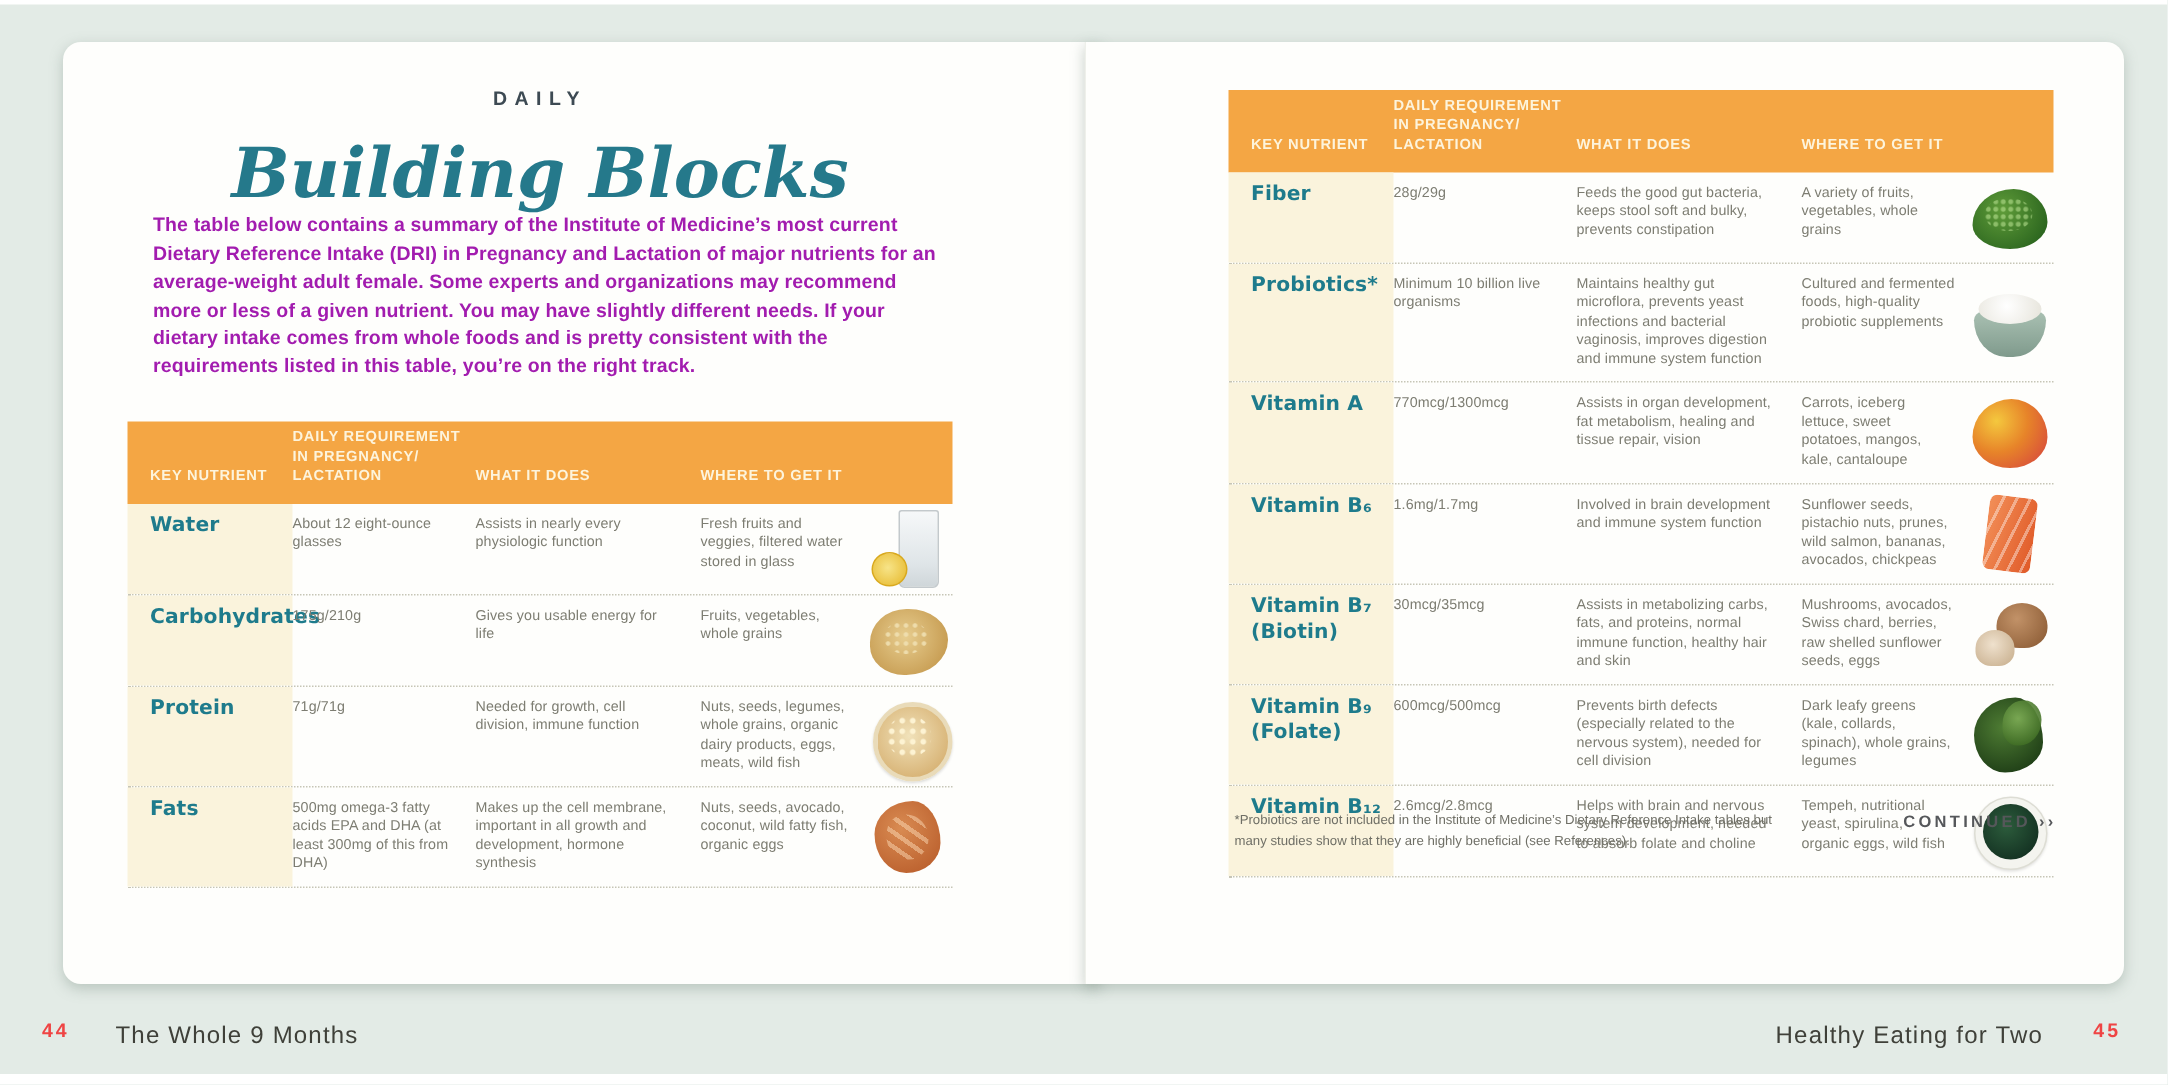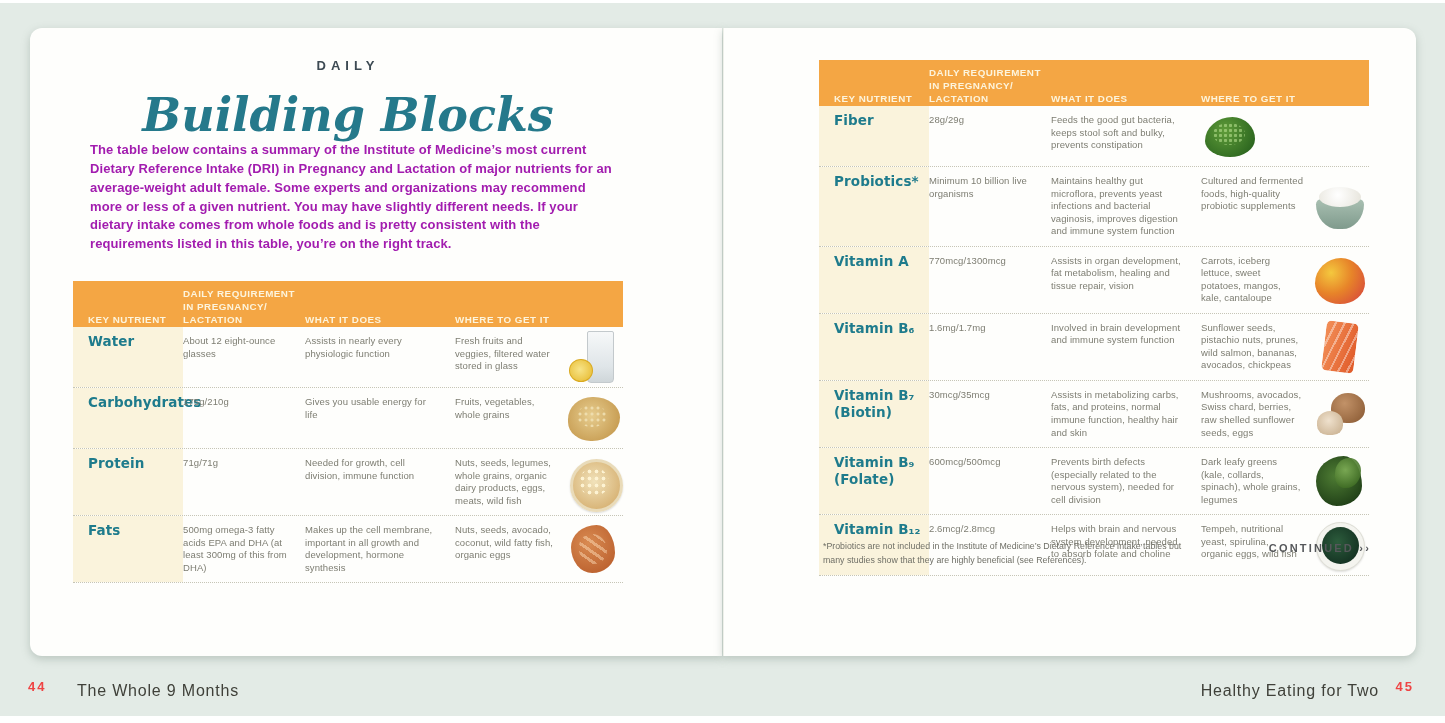--- a/index.html
+++ b/index.html
@@ -10,21 +10,21 @@
   }
   .backdrop{
     position:absolute;left:0;top:3px;width:1445px;height:713px;
     background:#e3ebe6;
   }
   .page{
     position:absolute;top:28px;width:692px;height:628px;
     background:#fefefc;
     box-shadow:0 3px 9px rgba(108,130,118,.35);
   }
-  .page.left{left:30px;border-radius:12px 0 0 12px;}
+  .page.left{left:42px;border-radius:12px 0 0 12px;}
   .page.right{left:723px;border-radius:0 12px 12px 0;border-left:1px solid #eef0ea;}
 
   
   .head-block{position:absolute;left:43px;top:30px;width:550px;text-align:center;}
   .kicker{
     font-size:13px;letter-spacing:5px;color:#3d4a53;font-weight:bold;
   }
   .script-title{
     margin-top:18px;
     font-family:"DejaVu Serif", serif;font-style:italic;font-weight:bold;
@@ -37,21 +37,21 @@
 
   
   .ntable{position:absolute;width:550px;}
   .ntable.left-tbl{left:43px;top:253px;}
   .ntable.right-tbl{left:95px;top:32px;}
   .thead{
     display:flex;align-items:flex-end;background:#f4a644;min-height:46px;
   }
   .th{
     color:#fdf4dc;font-weight:bold;font-size:9.8px;letter-spacing:.5px;
-    line-height:1.32;padding:5px 6px 0 0;box-sizing:border-box;
+    line-height:1.32;padding:5px 6px 11px 0;box-sizing:border-box;
   }
   .trow{display:flex;border-bottom:1px dotted #c6c5b6;min-height:59px;align-items:stretch;}
   .td{
     padding:8px 8px 8px 0;box-sizing:border-box;
     font-size:9.5px;line-height:1.32;color:#7d7d72;letter-spacing:.1px;
   }
   .c0{width:110px;padding-left:15px;box-sizing:border-box;}
   .c1{width:122px;box-sizing:border-box;}
   .c2{width:150px;padding-right:14px;box-sizing:border-box;}
   .c3{width:110px;box-sizing:border-box;}
@@ -76,21 +76,21 @@
     position:absolute;top:679px;color:#ef4444;font-weight:bold;
     font-size:13px;letter-spacing:2px;
   }
   .folio.l{left:28px;}
   .folio.r{right:31px;}
   .runfoot{
     position:absolute;top:682px;
     font-family:Liberation Sans, sans-serif;font-size:16px;color:#3f4039;letter-spacing:.8px;
   }
   .runfoot.l{left:77px;}
-  .runfoot.r{right:66px;}
+  .runfoot.r{right:83px;}
 
   
   .food{position:relative;width:54px;height:54px;flex:none;}
   .food::before,.food::after{content:"";position:absolute;}
 
   .img-glass-of-water::before{ 
     left:20px;top:1px;width:25px;height:50px;
     background:linear-gradient(#f6f8f9,#dfe5e8 70%,#cfd6d9);
     border:1px solid #c3c9cc;border-radius:2px 2px 4px 4px;
   }
@@ -253,20 +253,21 @@
       <div class="thead">
         <div class="th c0">KEY NUTRIENT</div>
         <div class="th c1">DAILY REQUIREMENT IN PREGNANCY/​LACTATION</div>
         <div class="th c2">WHAT IT DOES</div>
         <div class="th c3">WHERE TO GET IT</div>
       </div>
       <div class="trow">
         <div class="td c0">Fiber</div>
         <div class="td c1">28g/29g</div>
         <div class="td c2">Feeds the good gut bacteria, keeps stool soft and bulky, prevents constipation</div>
+        <div class="td c3">A variety of fruits, vegetables, whole grains</div>
         <div class="td c4">
           <div class="food img-broccoli"></div>
         </div>
       </div>
       <div class="trow">
         <div class="td c0">Probiotics*</div>
         <div class="td c1">Minimum 10 billion live organisms</div>
         <div class="td c2">Maintains healthy gut microflora, prevents yeast infections and bacterial vaginosis, improves digestion and immune system function</div>
         <div class="td c3">Cultured and fermented foods, high-quality probiotic supplements</div>
         <div class="td c4">

